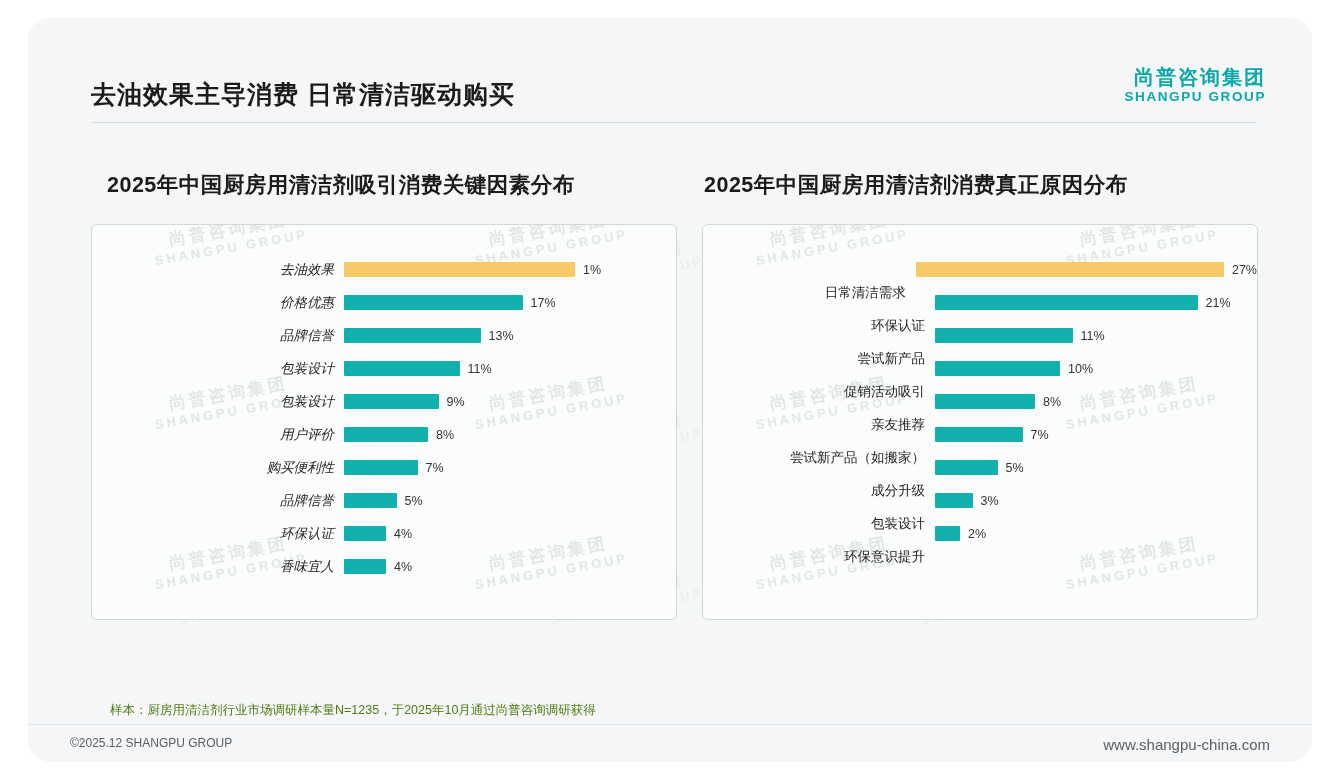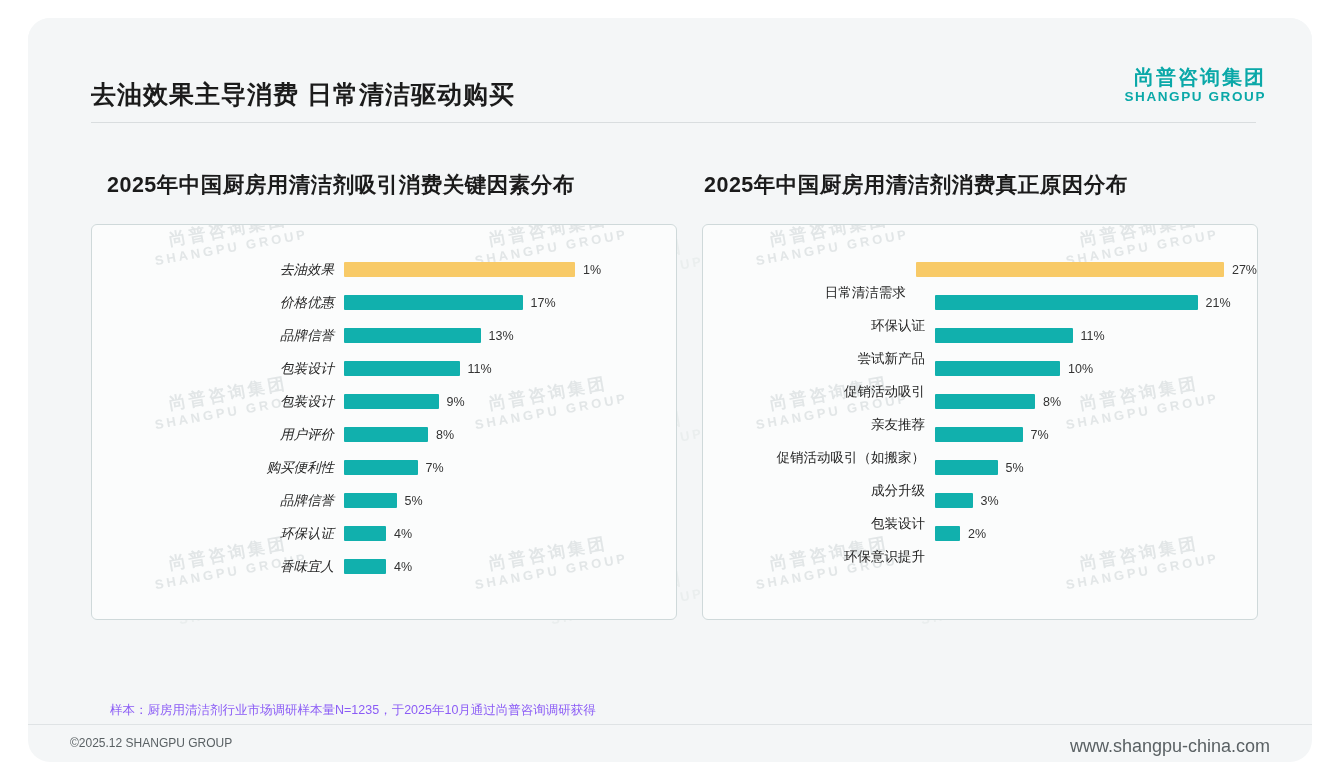--- a/index.html
+++ b/index.html
@@ -162,21 +162,21 @@
     margin-left: 8px;
     white-space: nowrap;
   }
 
   
   .sample-note {
     position: absolute;
     left: 82px;
     top: 684px;
     font-size: 12.5px;
-    color: #8b5cf6;
+    color: #4d7c0f;
     white-space: nowrap;
   }
   .footer-rule {
     position: absolute;
     left: 0;
     top: 706px;
     width: 100%;
     height: 1px;
     background: #dfe3e5;
   }
@@ -185,21 +185,21 @@
     left: 42px;
     top: 718px;
     font-size: 12px;
     color: #5a6164;
     white-space: nowrap;
   }
   .website {
     position: absolute;
     right: 42px;
     top: 718px;
-    font-size: 18px;
+    font-size: 15px;
     color: #5a6164;
     white-space: nowrap;
   }
 </style>
 </head>
 <body>
 
 <div class="slide">
 
   <div class="header">
@@ -379,21 +379,21 @@
             <div class="row-label">促销活动吸引</div>
             <div class="bar" style="width: 125px;"></div>
             <div class="row-value">10%</div>
           </div>
           <div class="row">
             <div class="row-label">亲友推荐</div>
             <div class="bar" style="width: 100px;"></div>
             <div class="row-value">8%</div>
           </div>
           <div class="row">
-            <div class="row-label">促销活动吸引（如搬家）</div>
+            <div class="row-label">尝试新产品（如搬家）</div>
             <div class="bar" style="width: 87.5px;"></div>
             <div class="row-value">7%</div>
           </div>
           <div class="row">
             <div class="row-label">成分升级</div>
             <div class="bar" style="width: 62.5px;"></div>
             <div class="row-value">5%</div>
           </div>
           <div class="row">
             <div class="row-label">包装设计</div>

